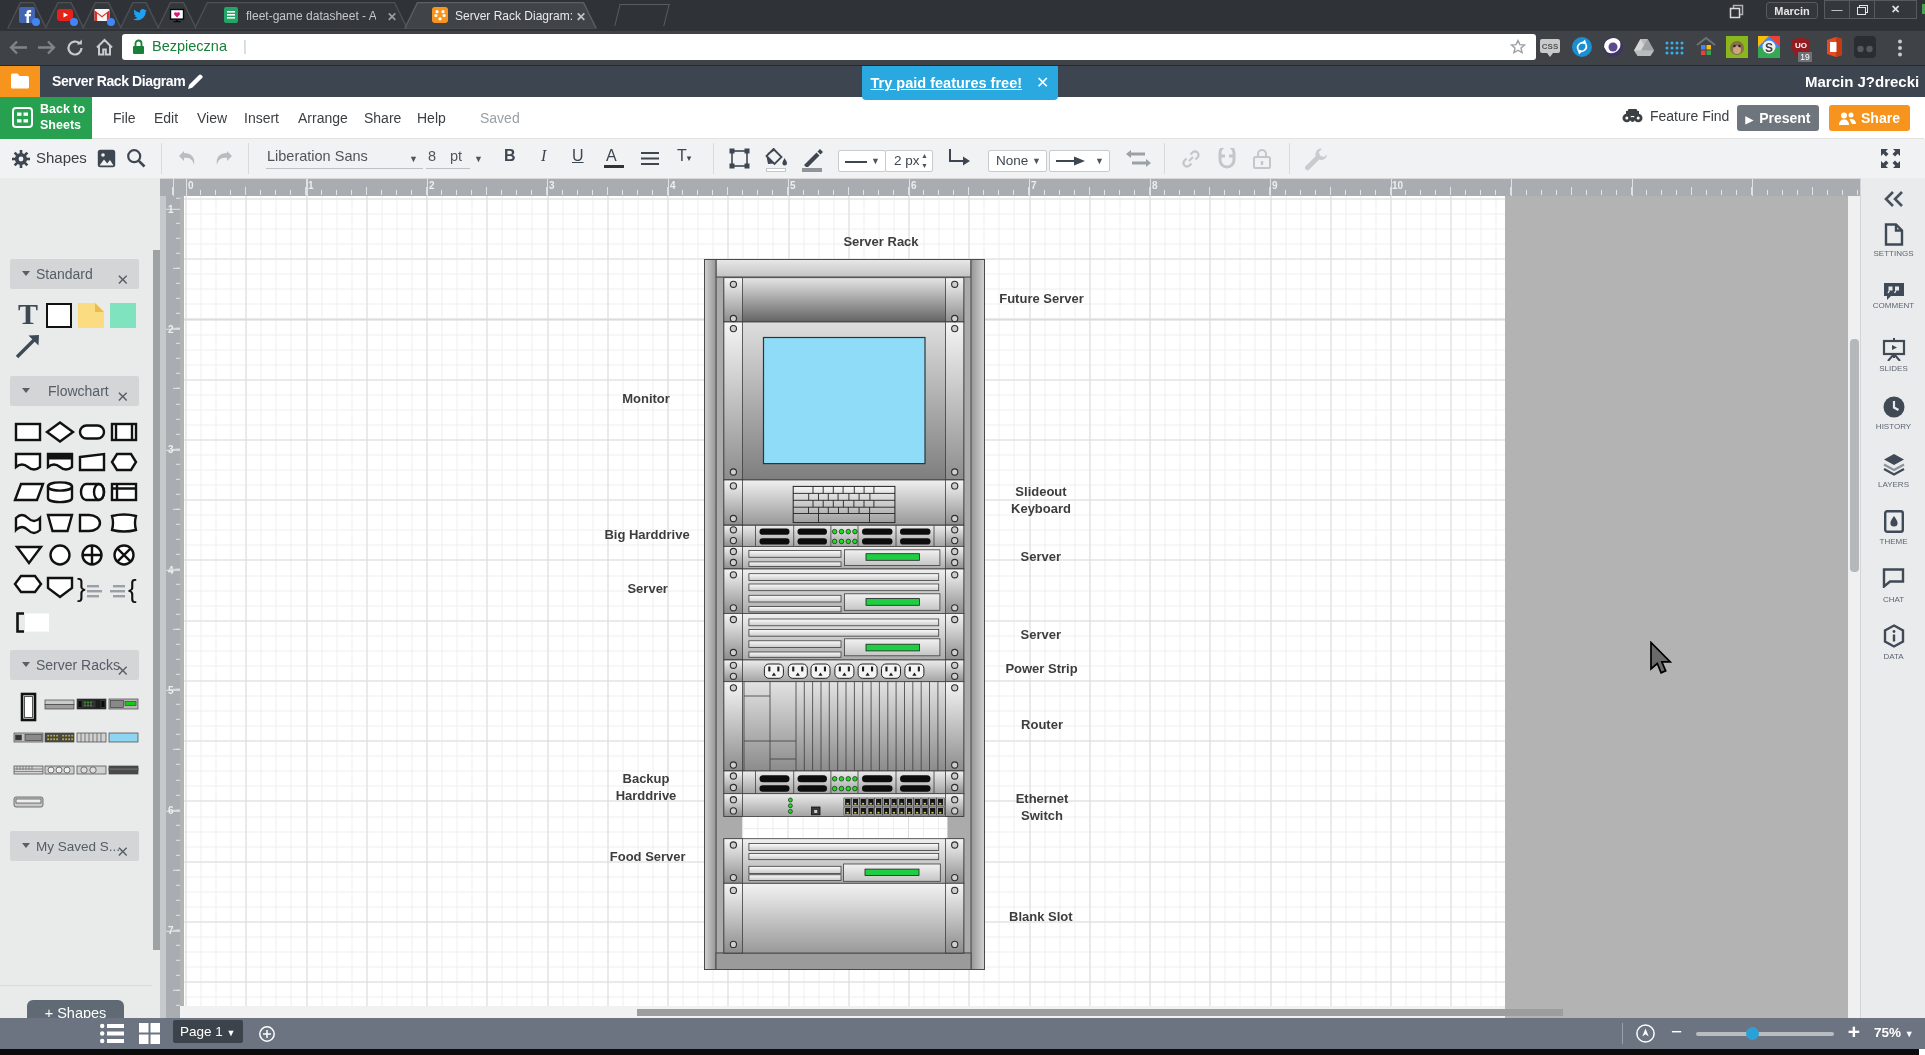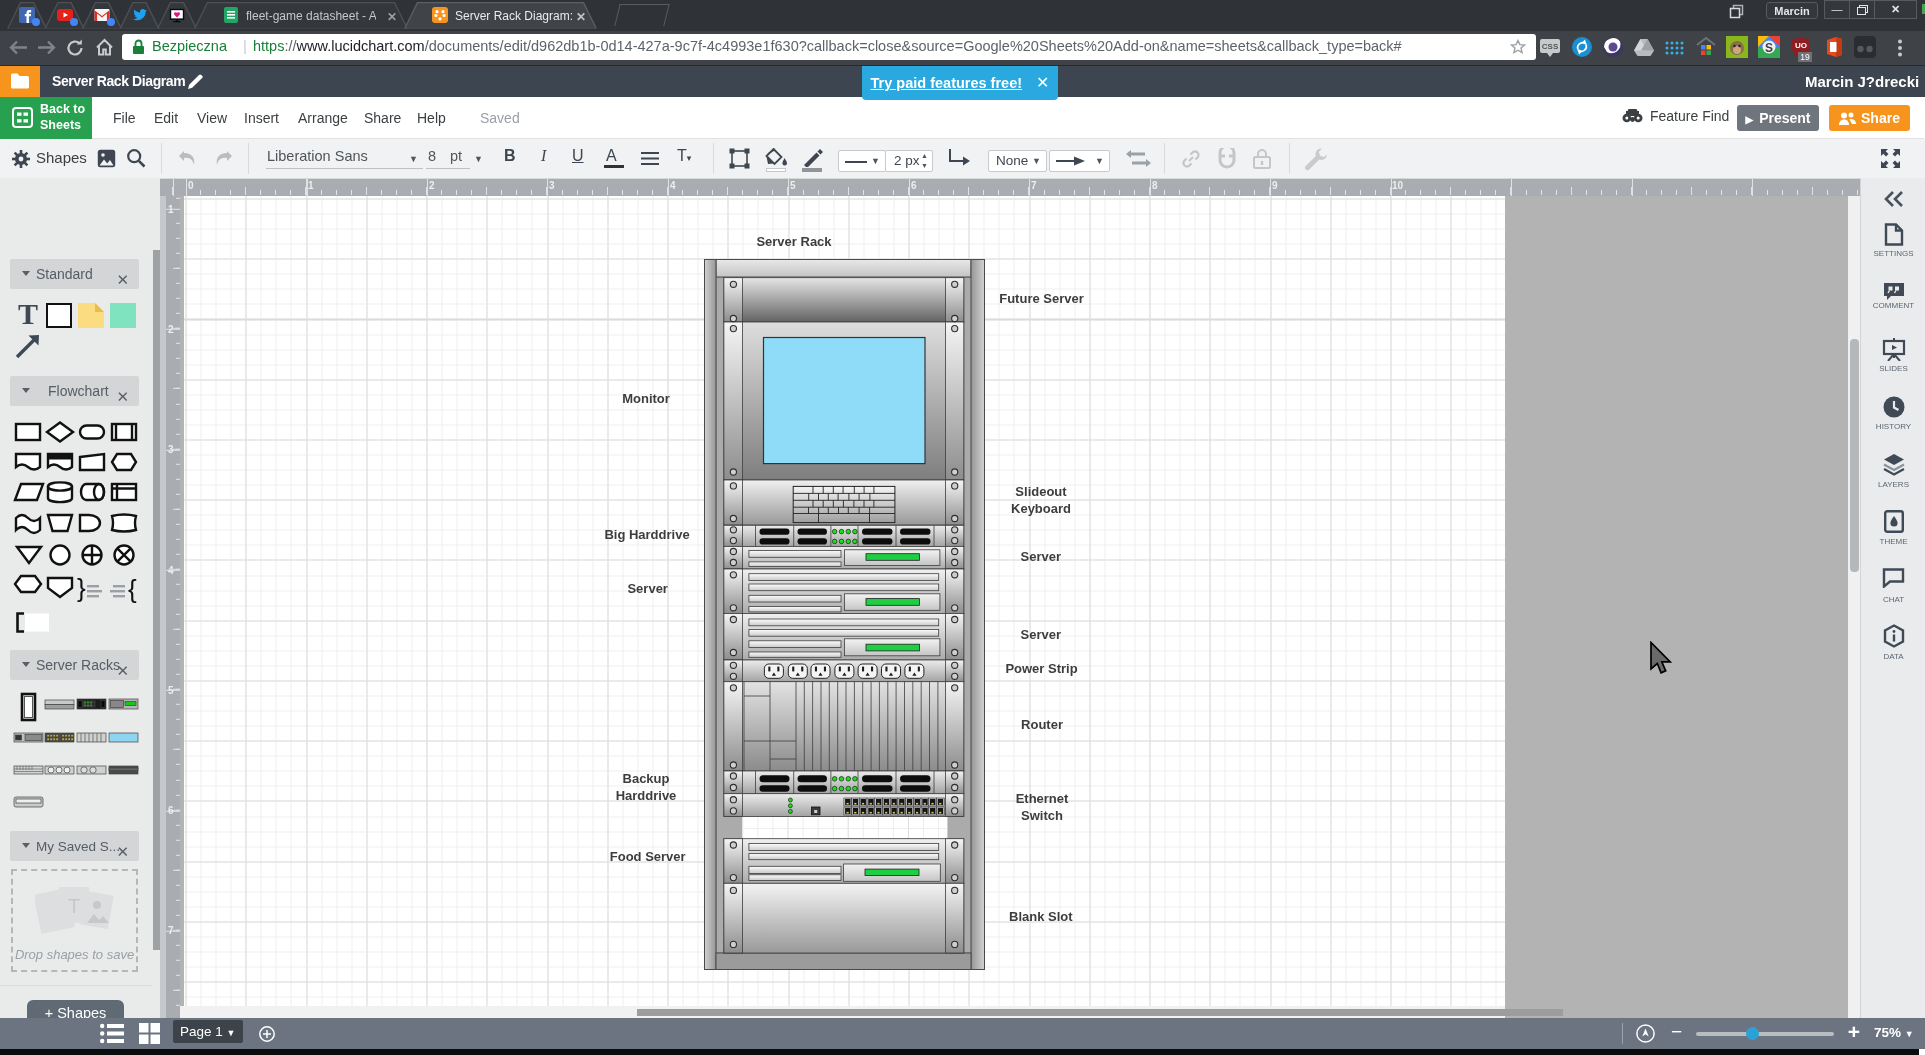--- a/index.html
+++ b/index.html
@@ -180,21 +180,20 @@
  <svg class="abs" style="left:94px;top:6px;" width="21" height="21" viewBox="0 0 21 21">
         <path d="M3 10.5L10.5 3l7.5 7.5M5 9v8.5h4.2v-5h2.6v5H16V9" fill="none" stroke="#c8cbce" stroke-width="2"></path>
       </svg>
  <div id="addrbar">
   <svg class="abs" style="left:9px;top:5px;" width="15" height="16" viewBox="0 0 15 16">
           <rect x="2" y="7" width="11" height="8" rx="1" fill="#188038"></rect>
           <path d="M4.5 7V4.5a3 3 0 0 1 6 0V7" fill="none" stroke="#188038" stroke-width="1.8"></path>
         </svg>
   <div class="abs" style="left:30px;top:4px;font-size:14.5px;color:#188038;">Bezpieczna</div>
   <div class="abs" style="left:121px;top:3px;font-size:15px;color:#c9cccf;">|</div>
-  <div class="abs" style="left:131px;top:4px;font-size:14.5px;color:#5f6368;"><span style="color:#188038;">https</span>://<span style="color:#202124;">www.lucidchart.com</span>/documents/edit/d962db1b-0d14-427a-9c7f-4c4993e1f630?callback=close&amp;source=Google%20Sheets%20Add-on&amp;name=sheets&amp;callback_type=back#</div>
   <svg class="abs" style="left:1388px;top:5px;" width="16" height="16" viewBox="0 0 16 16">
           <path d="M8 1.5l1.9 4.1 4.6.4-3.5 3 1 4.5L8 11.2l-4 2.3 1-4.5-3.5-3 4.6-.4z" fill="none" stroke="#9aa0a6" stroke-width="1.4"></path>
         </svg>
  </div>
 
  <svg class="abs" style="left:1539px;top:5px;" width="22" height="22" viewBox="0 0 22 22">
         <rect x="1" y="3" width="20" height="14" rx="2" fill="#c7c9cb"></rect>
         <text x="11" y="13" font-size="8" font-weight="bold" fill="#555" text-anchor="middle">CSS</text>
         <path d="M8 17l3 4 3-4z" fill="#c7c9cb"></path>
       </svg>
@@ -573,33 +572,20 @@
    <rect x="64" y="74" width="29" height="8" fill="#cfcfcf"></rect>
           <circle cx="71" cy="78" r="3.2" fill="#ddd"></circle>
           <circle cx="80" cy="78" r="3.2" fill="#ddd"></circle>
    <rect x="96" y="74" width="29" height="8" fill="#4a4a4a"></rect>
           <rect x="96" y="76" width="29" height="2.5" fill="#666"></rect>
    <rect x="1" y="105" width="29" height="10" fill="#c9c9c9" rx="2"></rect>
           <rect x="3" y="107" width="25" height="4" fill="#efefef"></rect>
   </g>
  </svg>
  <div class="phead" style="top:652.5px;width:129px;"><div class="pharrow"></div><span style="margin-left:26px;font-size:13.5px;">My Saved S...</span><span class="phx" style="top:6px;">✕</span></div>
- <div class="abs" style="left:11px;top:691px;width:127px;height:103px;border:2px dashed #b4b6b8;">
-  <svg style="position:absolute;left:22px;top:12px;" width="80" height="55" viewBox="0 0 80 55">
-          <g fill="#dcdedf">
-            <rect x="2" y="8" width="34" height="40" transform="rotate(-12 19 28)"></rect>
-            <rect x="24" y="4" width="30" height="36"></rect>
-            <rect x="48" y="10" width="28" height="34" transform="rotate(10 62 27)"></rect>
-          </g>
-          <text x="39" y="30" font-size="20" fill="#c6c8c9" text-anchor="middle" font-family="'Liberation Serif',serif">T</text>
-          <circle cx="62" cy="22" r="4" fill="#c6c8c9"></circle>
-          <path d="M52 40l7-9 5 6 4-4 6 7z" fill="#c6c8c9"></path>
-        </svg>
-  <div style="position:absolute;left:0;width:100%;top:76px;text-align:center;font-style:italic;font-size:13px;color:#9aa0a5;">Drop shapes to save</div>
- </div>
  <div class="abs" style="left:0;top:807px;width:152px;height:1px;background:#d9dadb;"></div>
  <div class="abs" style="left:27px;top:822px;width:97px;height:24px;background:#5f6a74;border-radius:6px 6px 0 0;color:#fff;font-size:14.5px;text-align:center;line-height:26px;">+ Shapes</div>
  <div class="abs" style="left:152.5px;top:72px;width:7.5px;height:700px;background:#9fa2a5;"></div>
 </div>
 
 <div id="topruler">
  <div class="rulnum" style="left:28px;top:1px;">0</div>
       <div class="rulnum" style="left:148px;top:1px;">1</div>
  <div class="rulnum" style="left:269px;top:1px;">2</div>
       <div class="rulnum" style="left:389px;top:1px;">3</div>
@@ -1033,21 +1019,21 @@
       <circle cx="250.7" cy="551.9" r="3.1" fill="#cecece" stroke="#2e2e2e" stroke-width="1.1"></circle>
       <circle cx="29.4" cy="586" r="3.1" fill="#cecece" stroke="#2e2e2e" stroke-width="1.1"></circle>
       <circle cx="250.7" cy="586" r="3.1" fill="#cecece" stroke="#2e2e2e" stroke-width="1.1"></circle>
       <circle cx="29.4" cy="618.6" r="3.1" fill="#cecece" stroke="#2e2e2e" stroke-width="1.1"></circle>
       <circle cx="250.7" cy="618.6" r="3.1" fill="#cecece" stroke="#2e2e2e" stroke-width="1.1"></circle>
       <circle cx="29.4" cy="631.4" r="3.1" fill="#cecece" stroke="#2e2e2e" stroke-width="1.1"></circle>
       <circle cx="250.7" cy="631.4" r="3.1" fill="#cecece" stroke="#2e2e2e" stroke-width="1.1"></circle>
       <circle cx="29.4" cy="685.4" r="3.1" fill="#cecece" stroke="#2e2e2e" stroke-width="1.1"></circle>
       <circle cx="250.7" cy="685.4" r="3.1" fill="#cecece" stroke="#2e2e2e" stroke-width="1.1"></circle>
 </svg>
-<div class="lbl" style="left:794px;top:241.8px;">Server Rack</div>
+<div class="lbl" style="left:881px;top:241.8px;">Server Rack</div>
 <div class="lbl" style="left:1041.5px;top:298.7px;">Future Server</div>
 <div class="lbl" style="left:646px;top:399.2px;">Monitor</div>
 <div class="lbl" style="left:1041px;top:501px;">Slideout<br>Keyboard</div>
 <div class="lbl" style="left:647px;top:535px;">Big Harddrive</div>
 <div class="lbl" style="left:1040.8px;top:557.3px;">Server</div>
 <div class="lbl" style="left:647.7px;top:589.4px;">Server</div>
 <div class="lbl" style="left:1040.8px;top:635.3px;">Server</div>
 <div class="lbl" style="left:1041.5px;top:669.3px;">Power Strip</div>
 <div class="lbl" style="left:1042px;top:725px;">Router</div>
 <div class="lbl" style="left:646px;top:788.2px;">Backup<br>Harddrive</div>

